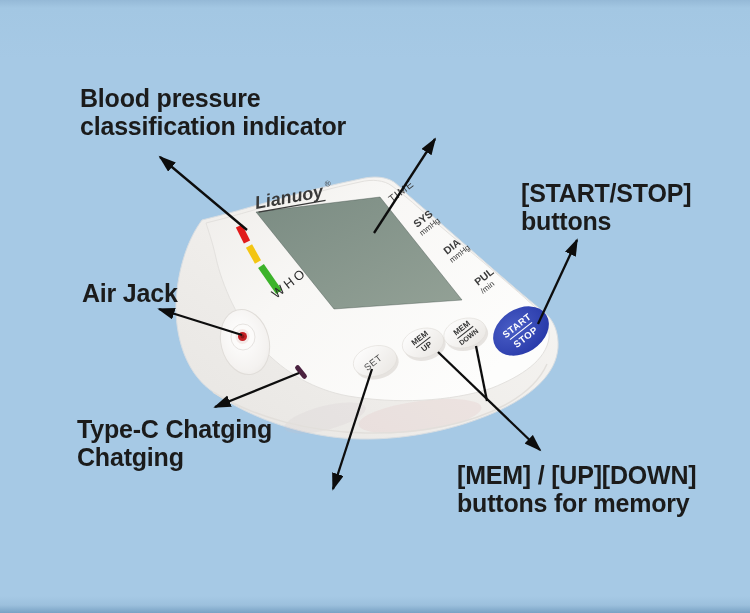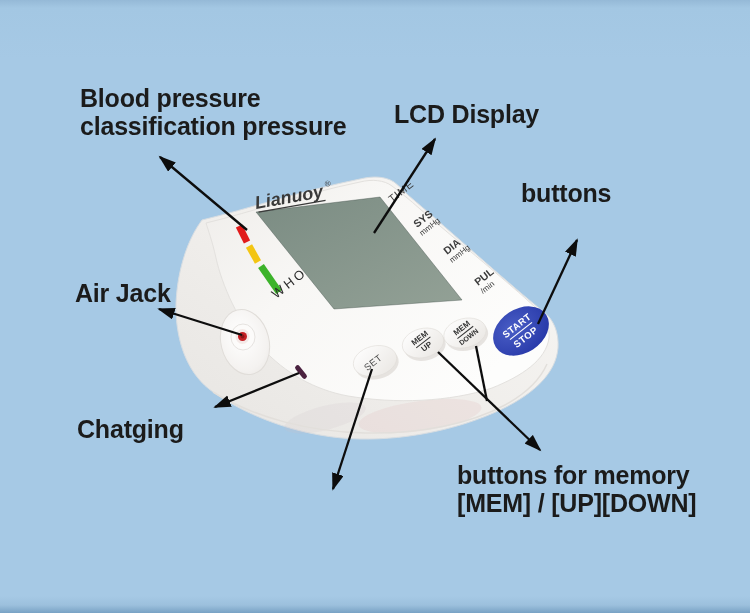--- a/index.html
+++ b/index.html
@@ -162,38 +162,37 @@
       <line x1="242" y1="335" x2="159" y2="309" marker-end="url(#ah)"></line>
       <line x1="299" y1="373" x2="215" y2="407" marker-end="url(#ah)"></line>
       <line x1="372" y1="369" x2="333" y2="489" marker-end="url(#ah)"></line>
       <line x1="438" y1="352" x2="540" y2="450" marker-end="url(#ah)"></line>
       <line x1="476" y1="346" x2="487" y2="401"></line>
     </g>
   </svg>
 
   <div class="lbl" style="left:80px;top:84px">
     <div>Blood pressure</div>
-    <div>classification pressure</div>
+    <div>classification indicator</div>
   </div>
 
-  <div class="lbl" style="left:394px;top:100px">
-    <div>LCD Display</div>
-  </div>
 
   <div class="lbl" style="left:521px;top:179px">
+    <div>[START/STOP]</div>
     <div>buttons</div>
   </div>
 
-  <div class="lbl" style="left:75px;top:279px">
+  <div class="lbl" style="left:82px;top:279px">
     <div>Air Jack</div>
   </div>
 
   <div class="lbl" style="left:77px;top:415px">
+    <div>Type-C Chatging</div>
     <div>Chatging</div>
   </div>
 
 
   <div class="lbl" style="left:457px;top:461px">
+    <div>[MEM] / [UP][DOWN]</div>
     <div>buttons for memory</div>
-    <div>[MEM] / [UP][DOWN]</div>
   </div>
 
 </div>
 
 </body></html>

